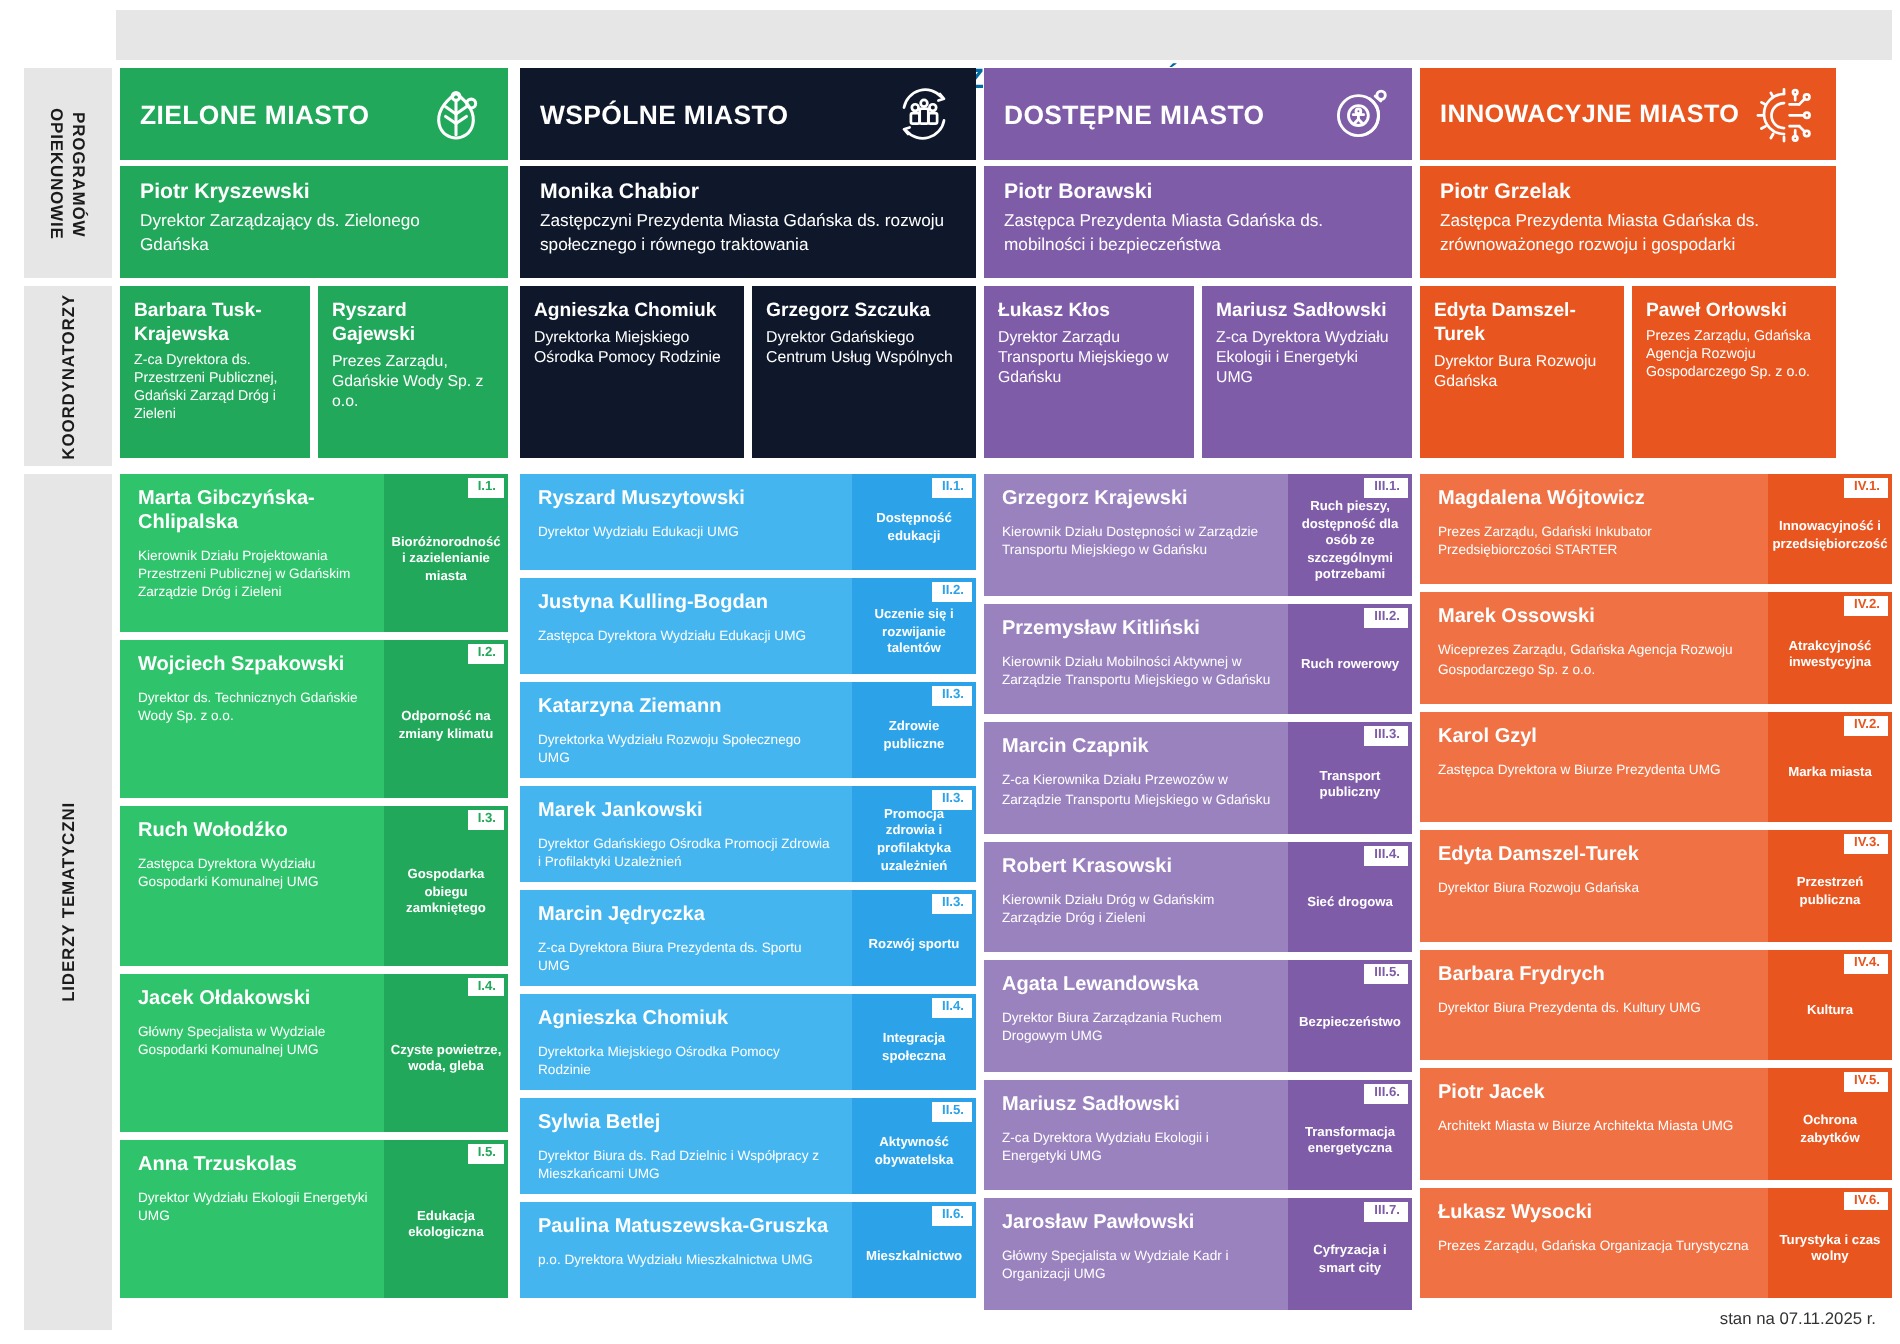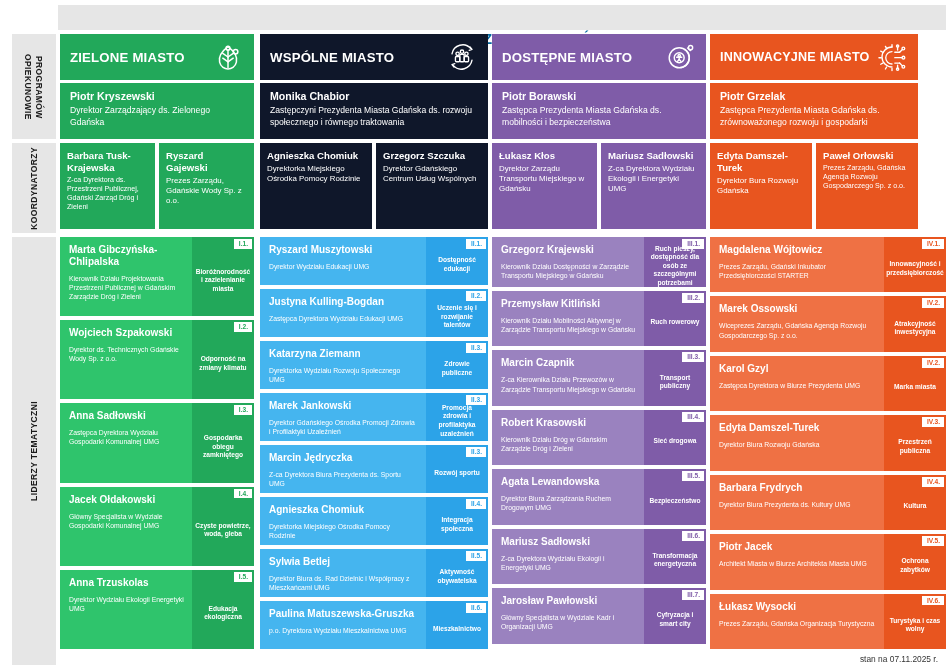--- a/index.html
+++ b/index.html
@@ -190,21 +190,21 @@
             <div class="l-name">Wojciech Szpakowski</div>
             <div class="l-role">Dyrektor ds. Technicznych Gdańskie Wody Sp. z o.o.</div>
           </div>
           <div class="l-tag">
             <div class="l-num">I.2.</div>
             <div class="l-theme">Odporność na zmiany klimatu</div>
           </div>
         </div>
         <div class="leader" style="height: 79.2px; min-height: 0px;">
           <div class="l-main">
-            <div class="l-name">Anna Sadłowski</div>
+            <div class="l-name">Ruch Wołodźko</div>
             <div class="l-role">Zastępca Dyrektora Wydziału Gospodarki Komunalnej UMG</div>
           </div>
           <div class="l-tag">
             <div class="l-num">I.3.</div>
             <div class="l-theme">Gospodarka obiegu zamkniętego</div>
           </div>
         </div>
         <div class="leader" style="height: 79.2px; min-height: 0px;">
           <div class="l-main">
             <div class="l-name">Jacek Ołdakowski</div>
@@ -368,21 +368,21 @@
             <div class="c-name">Łukasz Kłos</div>
             <div class="c-role">Dyrektor Zarządu Transportu Miejskiego w Gdańsku</div>
           </div>
           <div class="coord">
             <div class="c-name">Mariusz Sadłowski</div>
             <div class="c-role">Z-ca Dyrektora Wydziału Ekologii i Energetyki UMG</div>
           </div>
         </div>
       </div>
       <div class="leaders t-purple" style="left: 492px; width: 214px;">
-        <div class="leader" style="height: 50px; min-height: 0px;">
+        <div class="leader" style="height: 61px; min-height: 0px;">
           <div class="l-main">
             <div class="l-name">Grzegorz Krajewski</div>
             <div class="l-role">Kierownik Działu Dostępności w Zarządzie Transportu Miejskiego w Gdańsku</div>
           </div>
           <div class="l-tag">
             <div class="l-num">III.1.</div>
             <div class="l-theme">Ruch pieszy, dostępność dla osób ze szczególnymi potrzebami</div>
           </div>
         </div>
         <div class="leader" style="height: 55.4286px; min-height: 0px;">

